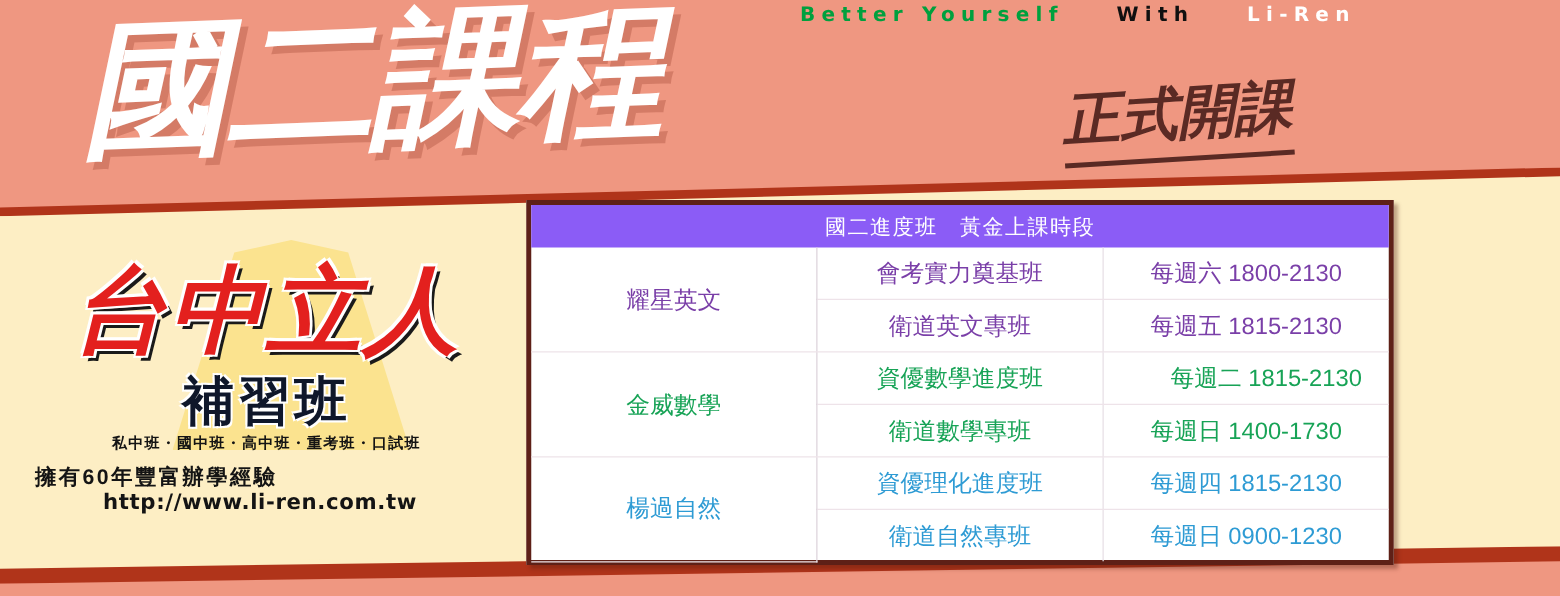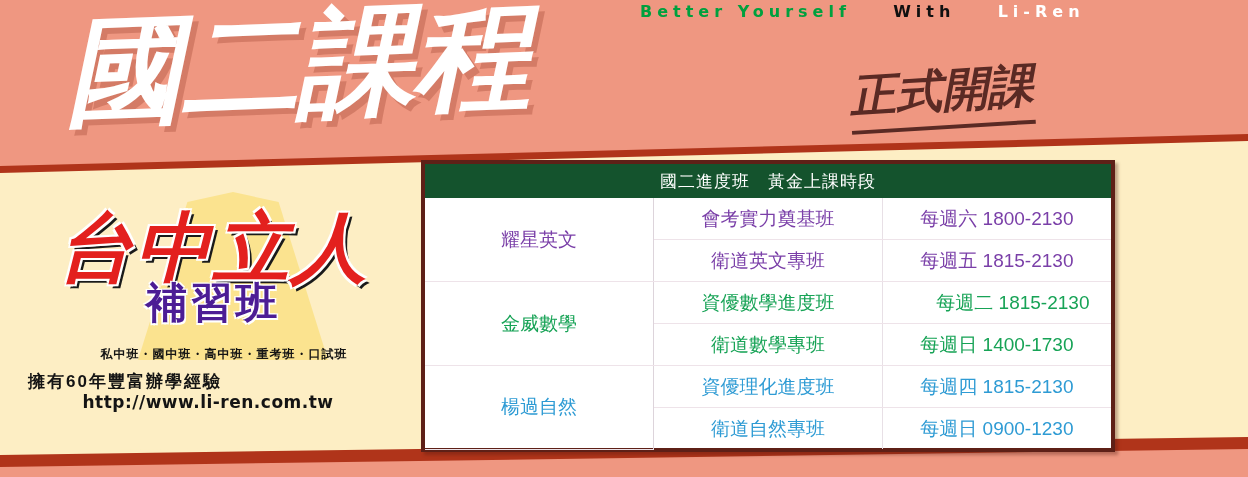--- a/index.html
+++ b/index.html
@@ -92,32 +92,32 @@
     color:#e3201e;
     letter-spacing:2px;
     line-height:1;
     white-space:nowrap;
     text-shadow:
       -2px -2px 0 #ffffff, 2px -2px 0 #ffffff,
       -2px 2px 0 #ffffff, 2px 2px 0 #ffffff,
       4px 4px 0 #1a1a1a;
   }
   .logo-sub{
-    position:absolute;left:10px;top:94px;width:350px;
+    position:absolute;left:10px;top:112px;width:350px;
     text-align:center;
     font-family:"DejaVu Serif","Liberation Serif",serif;
     font-size:42px;font-weight:bold;
-    color:#4c1d95;
+    color:#0f172a;
     letter-spacing:3px;
     line-height:1;
     white-space:nowrap;
     text-shadow:-1.5px -1.5px 0 #fff,1.5px -1.5px 0 #fff,-1.5px 1.5px 0 #fff,1.5px 1.5px 0 #fff;
   }
   .logo-classes{
-    position:absolute;left:16px;top:158px;width:360px;
+    position:absolute;left:5px;top:158px;width:360px;
     text-align:center;
     font-size:12px;font-weight:bold;color:#141414;
     letter-spacing:1px;white-space:nowrap;
   }
   .logo-exp{
     position:absolute;left:0;top:182px;width:360px;
     font-size:17px;font-weight:bold;color:#141414;
     letter-spacing:2px;white-space:nowrap;
   }
   .logo-url{
@@ -136,21 +136,21 @@
     background:#ffffff;
     box-sizing:border-box;
     box-shadow:3px 3px 3px rgba(80,25,15,.35);
   }
   table.schedule{
     width:100%;height:100%;
     border-collapse:collapse;
     table-layout:fixed;
   }
   table.schedule th.hdr{
-    background:#14532d;
+    background:#8b5cf6;
     color:#ffffff;
     font-size:17px;
     font-weight:normal;
     letter-spacing:1px;
     height:34px;
     padding:0;
     text-align:center;
   }
   table.schedule td{
     text-align:center;

